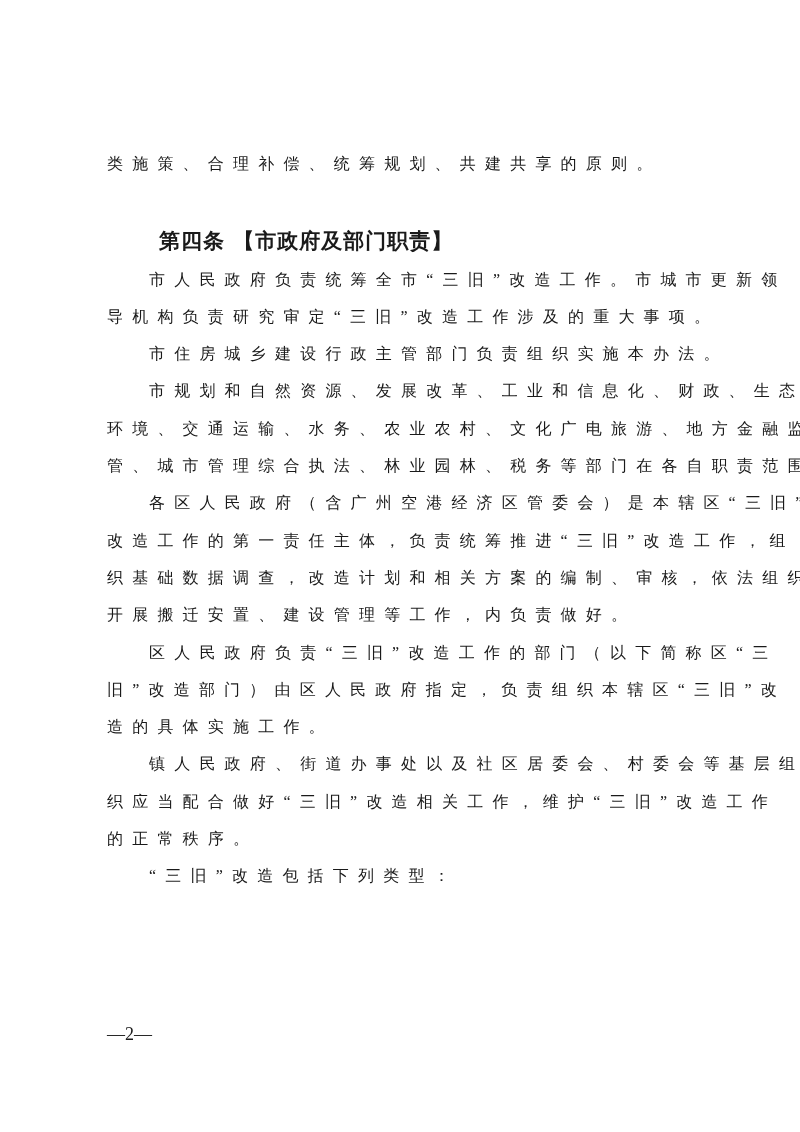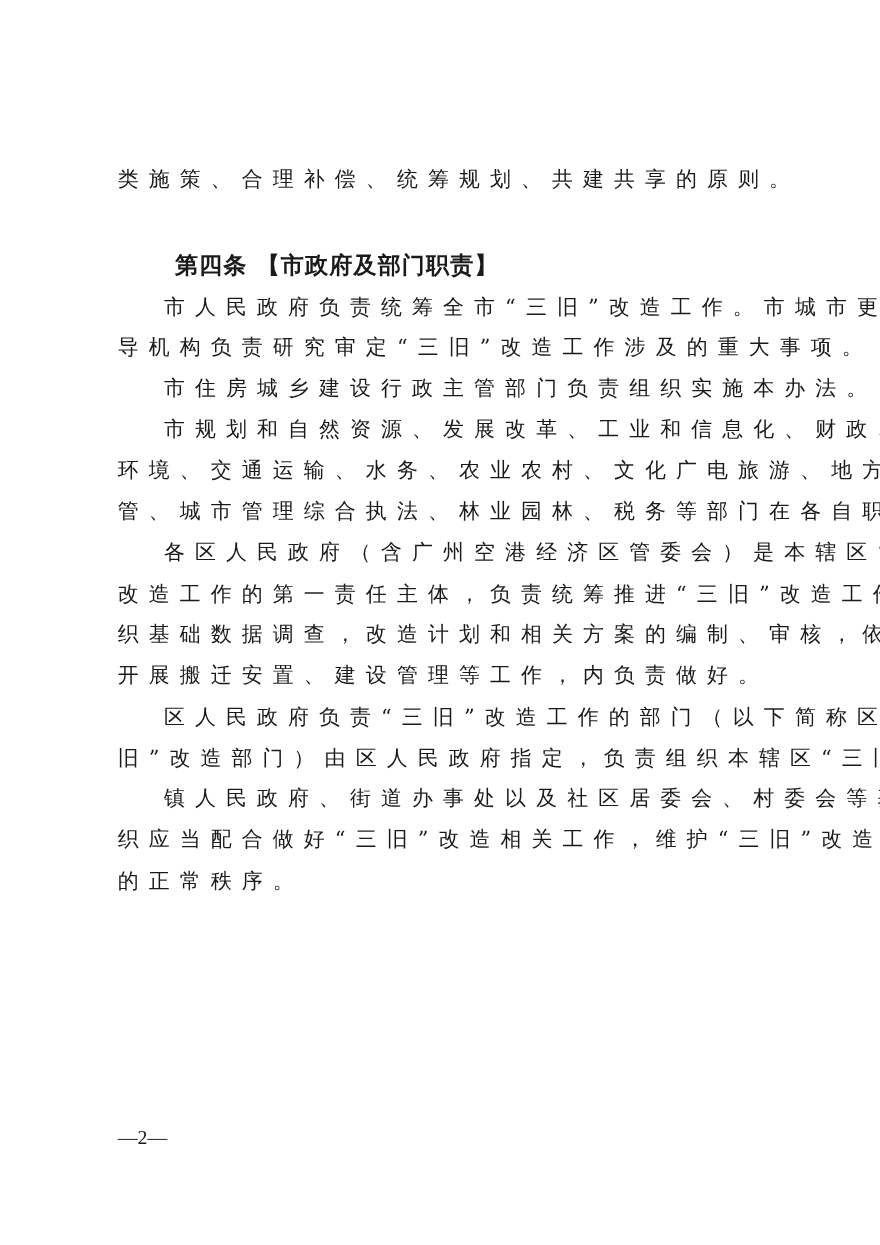--- a/index.html
+++ b/index.html
@@ -1,20 +1,20 @@
 <!DOCTYPE html>
 <html><head>
 <meta charset="utf-8">
 <style>
   html, body { margin: 0; padding: 0; background: #ffffff; }
   body { width: 800px; height: 1132px; position: relative; overflow: hidden;
          font-family: "DejaVu Serif", "Liberation Serif", serif; color: #1a1a1a; }
   .page { position: absolute; left: 107px; top: 145px; width: 596px; }
-  .line { height: 37.3px; line-height: 37.3px; font-size: 19px; letter-spacing: 9.2px;
-          white-space: nowrap; overflow: visible; }
+  .line { height: 37.3px; line-height: 37.3px; font-size: 16px; letter-spacing: 9.2px;
+          white-space: nowrap; overflow: visible; font-family: Liberation Serif, serif; }
   .indent { padding-left: 42px; }
   .heading { font-family: "DejaVu Sans", "Liberation Sans", sans-serif; font-weight: bold;
              letter-spacing: 1px; font-size: 21px; padding-left: 52px; margin-top: 41px; }
   .footer { position: absolute; left: 107px; top: 1024px; font-size: 18px;
             font-family: "Liberation Serif", serif; letter-spacing: 0; }
 </style>
 </head>
 <body>
 
 <div class="page">
@@ -25,18 +25,20 @@
   <div class="line indent">市住房城乡建设行政主管部门负责组织实施本办法。</div>
   <div class="line indent">市规划和自然资源、发展改革、工业和信息化、财政、生态</div>
   <div class="line">环境、交通运输、水务、农业农村、文化广电旅游、地方金融监</div>
   <div class="line">管、城市管理综合执法、林业园林、税务等部门在各自职责范围</div>
   <div class="line indent">各区人民政府（含广州空港经济区管委会）是本辖区“三旧”</div>
   <div class="line">改造工作的第一责任主体，负责统筹推进“三旧”改造工作，组</div>
   <div class="line">织基础数据调查，改造计划和相关方案的编制、审核，依法组织</div>
   <div class="line">开展搬迁安置、建设管理等工作，内负责做好。</div>
   <div class="line indent">区人民政府负责“三旧”改造工作的部门（以下简称区“三</div>
   <div class="line">旧”改造部门）由区人民政府指定，负责组织本辖区“三旧”改</div>
+  <div class="line">造的具体实施工作。</div>
   <div class="line indent">镇人民政府、街道办事处以及社区居委会、村委会等基层组</div>
   <div class="line">织应当配合做好“三旧”改造相关工作，维护“三旧”改造工作</div>
   <div class="line">的正常秩序。</div>
+  <div class="line indent">“三旧”改造包括下列类型：</div>
 </div>
 
 <div class="footer">—2—</div>
 
 </body></html>

